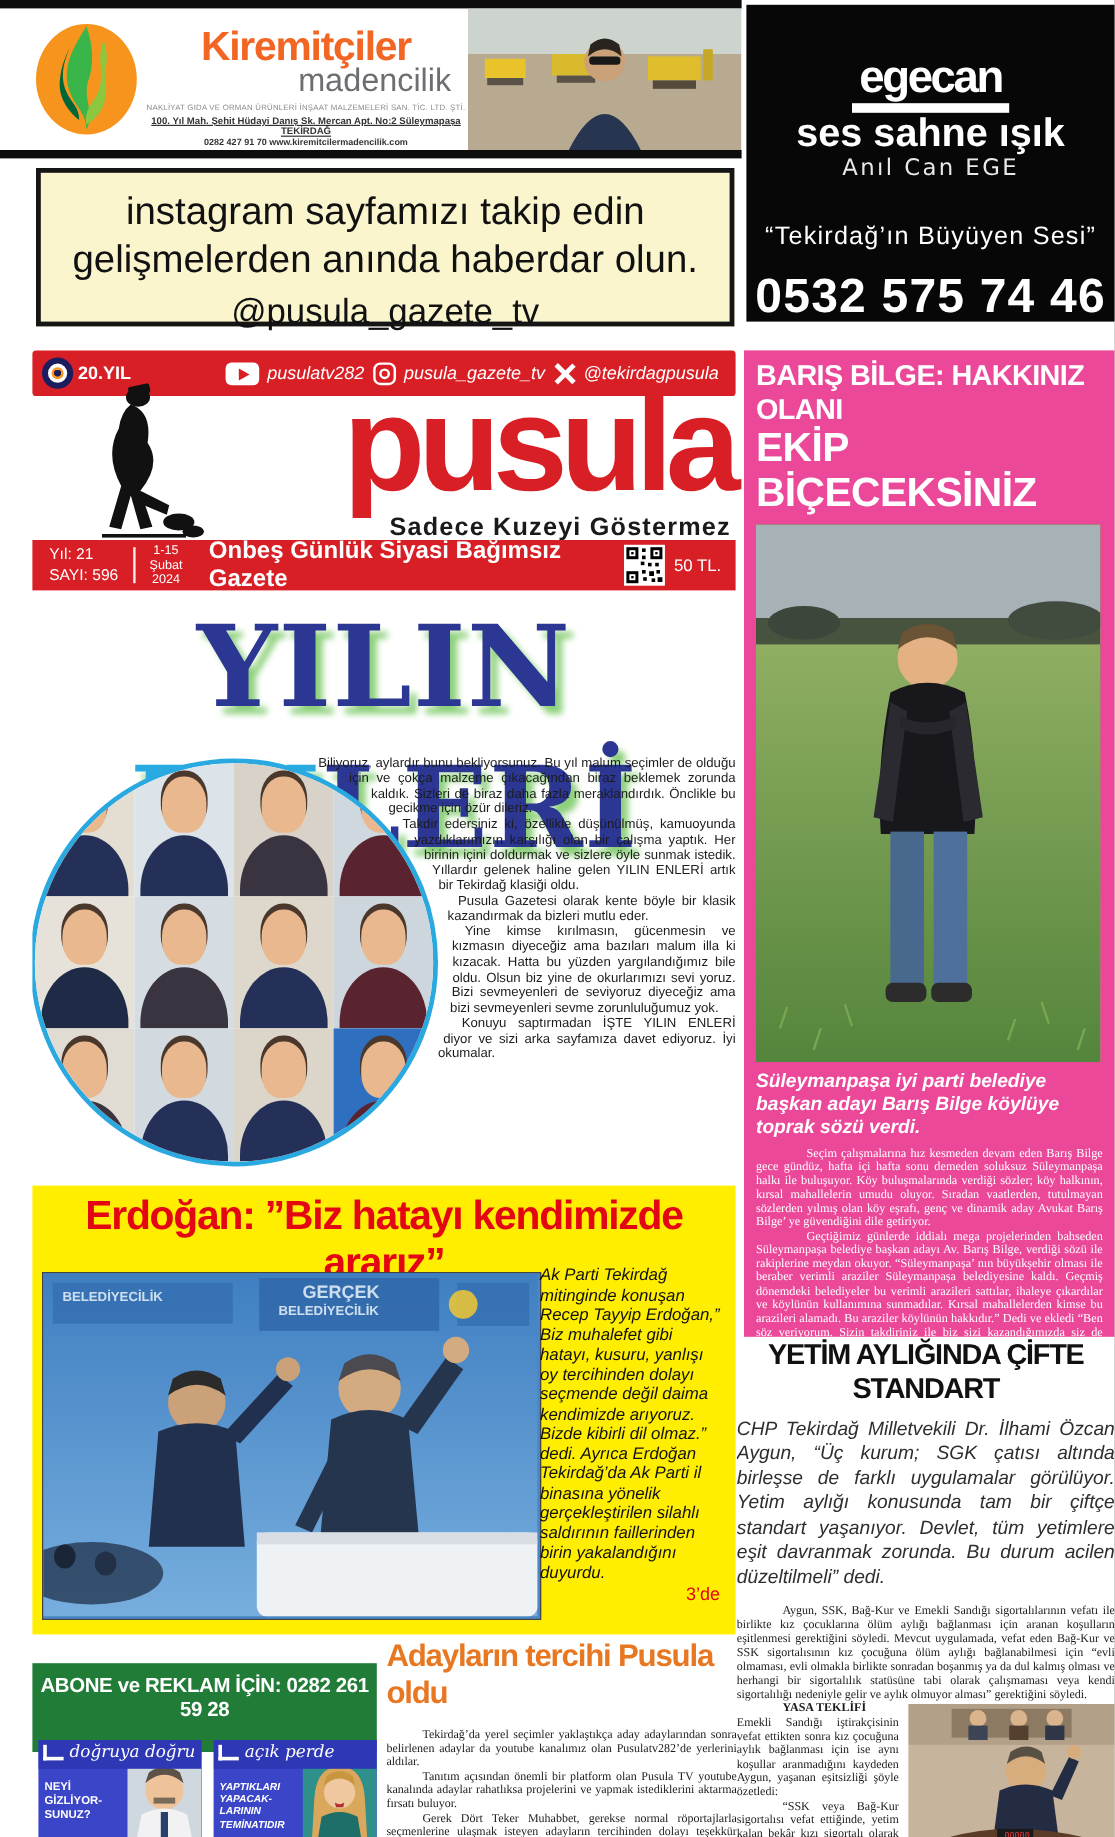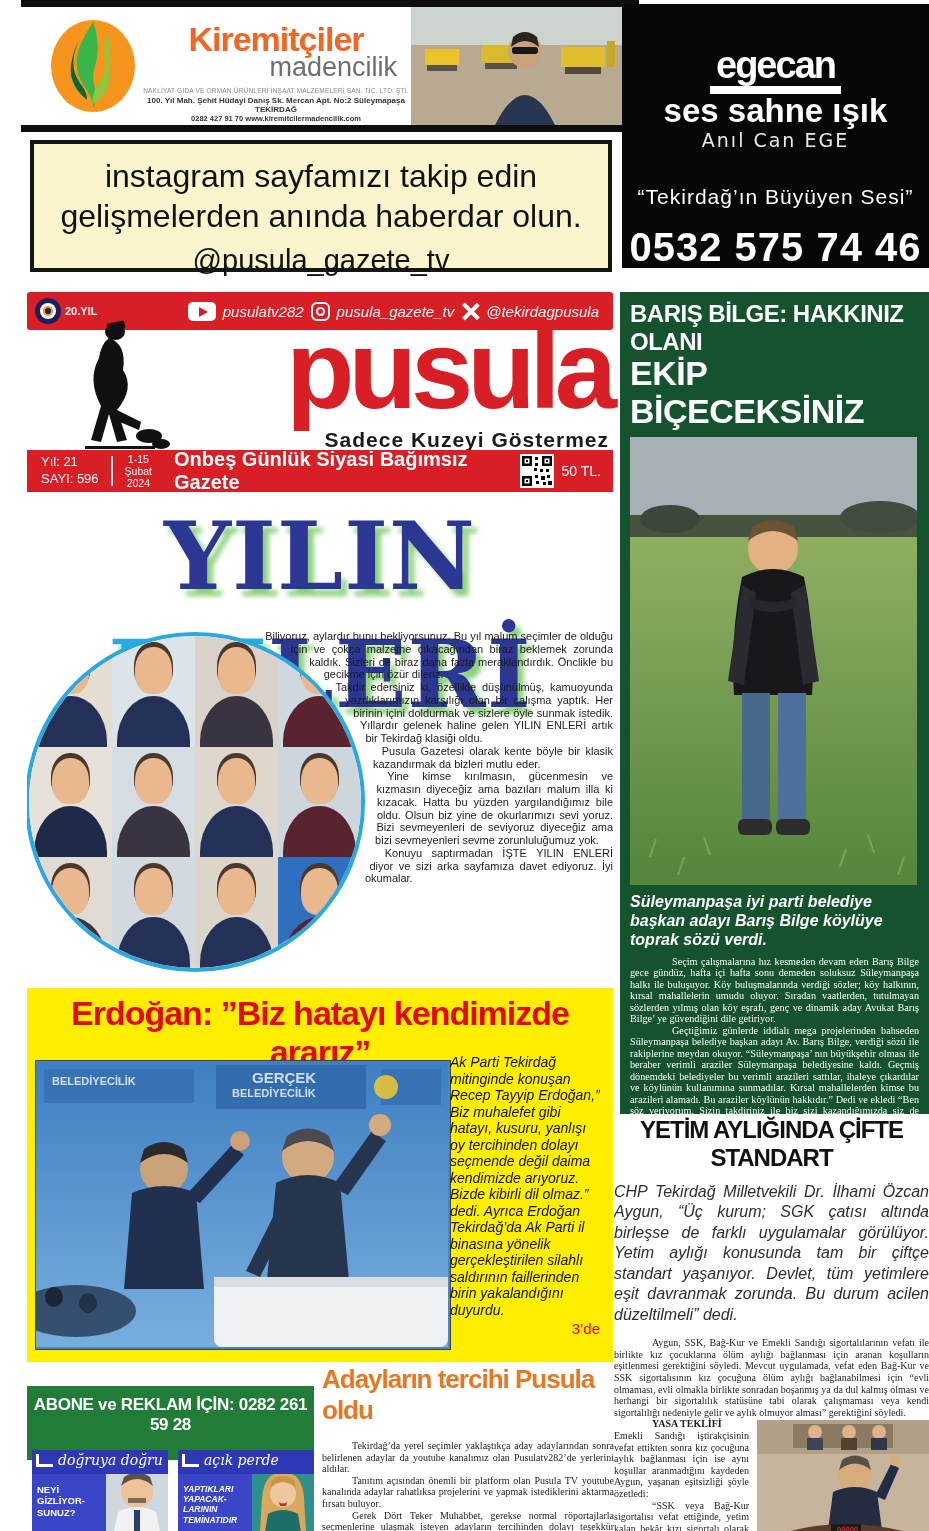--- a/index.html
+++ b/index.html
@@ -1,29 +1,29 @@
 <!DOCTYPE html>
 <html><head>
 <meta charset="utf-8">
 <style>
   html,body{margin:0;padding:0;background:#888;}
   .page{position:relative;width:929px;height:1531px;background:#fff;overflow:hidden;
         font-family:"Liberation Sans",sans-serif;margin:0 auto;}
   .abs{position:absolute;}
 
   
-  .topad{left:0;top:0;width:620px;height:168px;background:#fff;margin-left:21px;}
+  .topad{left:0;top:0;width:620px;height:168px;background:#fff;}
   .topad-bar{position:absolute;left:0;width:618px;height:7px;background:#0d0d0d;}
   .topad-bar.b{top:125px;}
   .topad-logo{position:absolute;left:28px;top:14px;}
   .topad-text{position:absolute;left:120px;top:22px;width:270px;text-align:center;}
   .kir-brand{font-size:34px;font-weight:bold;color:#f26522;letter-spacing:-1px;line-height:1;}
   .kir-sub{font-size:27px;color:#6d6e71;line-height:1;text-align:right;padding-right:14px;margin-top:-2px;}
   .kir-l1{font-size:6.5px;color:#8a8a8a;margin-top:6px;letter-spacing:.2px;}
-  .kir-l2{font-size:8px;color:#333;font-weight:bold;margin-top:2px;}
+  .kir-l2{font-size:8px;color:#333;font-weight:bold;margin-top:2px;text-decoration:underline;}
   .kir-l3{font-size:7.5px;color:#333;font-weight:bold;}
   .topad-photo{position:absolute;left:390px;top:7px;width:228px;height:118px;overflow:hidden;}
 
   
   .egecan{left:622px;top:4px;width:307px;height:264px;background:#070707;color:#fff;text-align:center;}
   .eg-name{font-size:38px;font-weight:bold;letter-spacing:-2px;line-height:1;margin-top:42px;
            display:inline-block;border-bottom:8px solid #ffffff;padding:0 6px 2px;}
   .eg-sub{font-size:33px;font-weight:bold;letter-spacing:0;line-height:1.05;}
   .eg-person{font-size:19px;color:#e8e8e8;letter-spacing:2px;font-family:"DejaVu Sans",sans-serif;}
   .eg-slogan{font-size:21px;margin-top:34px;letter-spacing:1px;}
@@ -39,21 +39,21 @@
 
   
   .masthead{left:27px;top:292px;width:586px;height:200px;}
   .mh-topbar{position:absolute;left:0;top:0;width:100%;height:38px;background:#d91f26;border-radius:3px;
              display:flex;align-items:center;color:#fff;}
   .mh-eye{width:26px;height:26px;border-radius:50%;background:#1b1d5e;margin-left:8px;position:relative;flex:none;}
   .mh-eye::before{content:"";position:absolute;left:5px;top:5px;width:16px;height:16px;border-radius:50%;background:#fff;}
   .mh-eye::after{content:"";position:absolute;left:8px;top:8px;width:10px;height:10px;border-radius:50%;
                  background:#f7941d;box-shadow:inset 0 0 0 2.5px rgba(27,29,94,0);border:2px solid #f7941d;
                  box-sizing:border-box;background:radial-gradient(circle,#1b1d5e 0 3px,#f7941d 3px);}
-  .mh-20{font-size:11px;font-weight:bold;margin-left:4px;}
+  .mh-20{font-size:15px;font-weight:bold;margin-left:4px;}
   .mh-socials{margin-left:auto;display:flex;align-items:center;gap:7px;padding-right:14px;}
   .mh-soc-label{font-size:15px;font-style:italic;font-family:Liberation Sans, sans-serif;}
   .yt-icon{width:28px;height:19px;background:#fff;border-radius:5px;position:relative;flex:none;}
   .yt-icon::after{content:"";position:absolute;left:11px;top:5px;border-left:9px solid #d91f26;
                   border-top:5px solid transparent;border-bottom:5px solid transparent;}
   .ig-icon{width:19px;height:19px;border:2px solid #fff;border-radius:6px;position:relative;box-sizing:border-box;flex:none;}
   .ig-icon::after{content:"";position:absolute;left:3px;top:3px;width:9px;height:9px;border:2px solid #fff;
                   border-radius:50%;box-sizing:border-box;}
   .x-icon{width:18px;height:18px;position:relative;flex:none;}
   .x-icon::before,.x-icon::after{content:"";position:absolute;left:8px;top:-1px;width:3.5px;height:21px;background:#fff;}
@@ -115,21 +115,21 @@
   .erd-h{position:absolute;left:0;top:6px;width:100%;text-align:center;font-size:34px;font-weight:bold;
          color:#e30613;letter-spacing:-1px;}
   .erd-photo{position:absolute;left:8px;top:72px;width:414px;height:288px;border:1px solid #444;
              overflow:hidden;background:#4b86c4;}
   .erd-label{position:absolute;color:#e8f2fa;font-weight:bold;opacity:.85;}
   .erd-text{position:absolute;left:423px;top:66px;width:150px;font-size:14px;font-weight:normal;
             font-style:italic;line-height:1.18;color:#111;}
   .erd-ref{display:block;text-align:right;color:#e30613;font-style:normal;font-size:15px;margin-top:2px;}
 
   
-  .bilge{left:620px;top:292px;width:309px;height:822px;background:#14532d;color:#fff;box-sizing:border-box;
+  .bilge{left:620px;top:292px;width:309px;height:822px;background:#ec4899;color:#fff;box-sizing:border-box;
          padding:8px 10px;}
   .bilge-h1{font-size:24px;font-weight:bold;letter-spacing:-.5px;line-height:1.15;}
   .bilge-h2{font-size:34px;font-weight:bold;letter-spacing:-.5px;line-height:1.1;margin-bottom:7px;}
   .bilge-photo{width:287px;height:448px;overflow:hidden;background:#7aa24e;}
   .bilge-cap{font-size:16px;font-weight:bold;font-style:italic;line-height:1.2;margin:7px 0 6px;}
   .bilge p{font-size:10.2px;line-height:1.13;font-family:"Liberation Serif",serif;text-align:justify;
            margin:0;}
   .bilge p.ind{text-indent:42px;}
 
   

